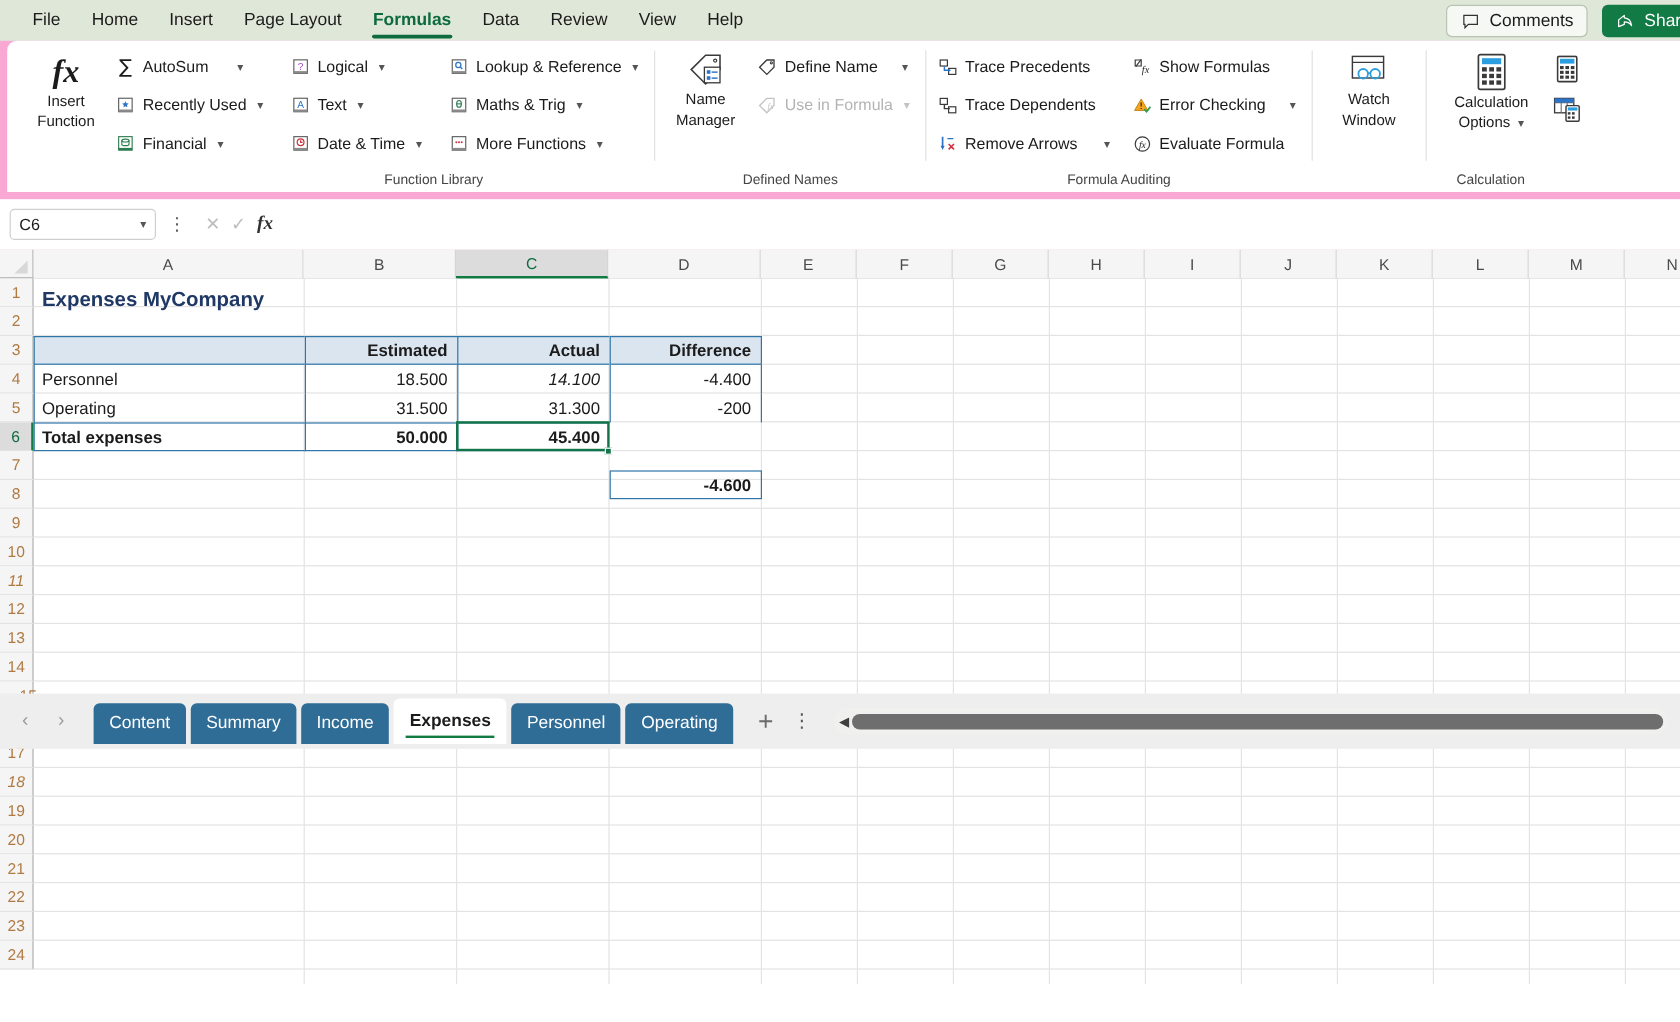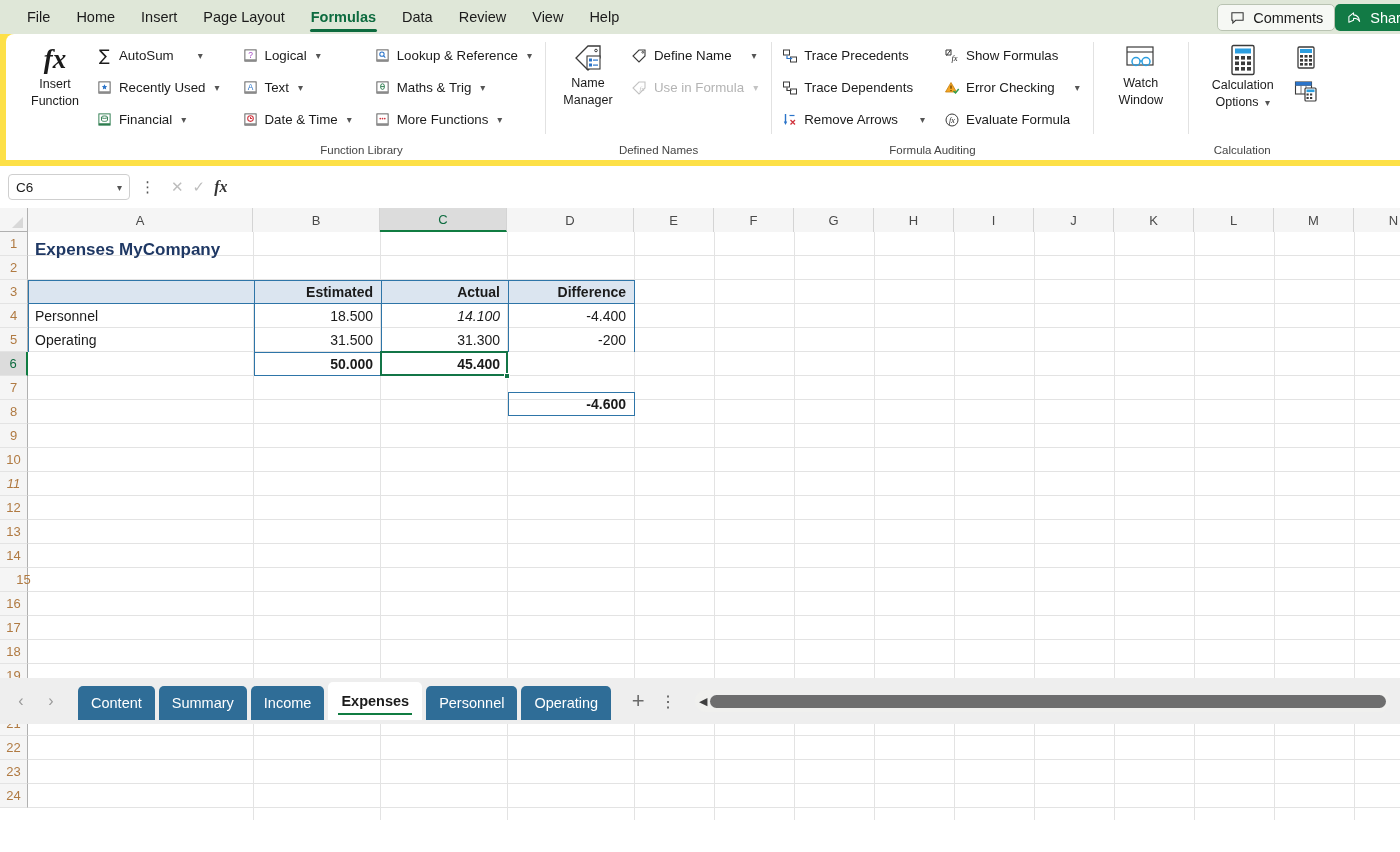--- a/index.html
+++ b/index.html
@@ -3,38 +3,38 @@
 <meta charset="utf-8">
 <style>
   * { box-sizing: border-box; }
   html, body {
     margin: 0; padding: 0;
     width: 1400px; height: 852px;
     overflow: hidden;
     font-family: "Liberation Sans", sans-serif;
     background: #ffffff;
   }
-  #app { position: relative; width: 1400px; height: 724px; background: #fde047; }
+  #app { position: relative; width: 1400px; height: 624px; background: #f9a8d4; }
 
   
   .tabstrip {
     position: absolute; top: 0; left: 0; width: 1400px; height: 34px;
     display: flex; align-items: center; padding-left: 14px; gap: 0;
     background: #dfe7d8;
   }
   .rtab {
     font-size: 14.5px; color: #1b1b1b; padding: 4px 13px 5px 13px;
     position: relative; white-space: nowrap; cursor: default;
   }
   .rtab.active { font-weight: bold; color: #0d6b3f; }
   .rtab.active::after {
     content: ""; position: absolute; left: 12px; right: 12px; bottom: -2px;
     height: 2.5px; background: #0d6b3f; border-radius: 2px;
   }
-  .topright { position: absolute; right: 0; top: 4px; display: flex; align-items: center; gap: 0; padding-right: 0; padding-left: 36px; }
+  .topright { position: absolute; right: 0; top: 4px; display: flex; align-items: center; gap: 12px; padding-right: 0; padding-left: 36px; }
   .btn-comments {
     display: flex; align-items: center; gap: 7px;
     background: #f6f8f4; border: 1px solid #b9c3b2; border-radius: 5px;
     padding: 4px 11px; font-size: 14.5px; color: #1b1b1b; height: 27px;
   }
   .btn-share {
     display: flex; align-items: center; gap: 7px;
     background: #127a45; color: #fff; border-radius: 5px;
     padding: 4px 11px; font-size: 14.5px; height: 27px; margin-right: -20px;
   }
@@ -573,21 +573,21 @@
       <div class="rh" style="top:168px;">8</div>
       <div class="rh" style="top:192px;">9</div>
       <div class="rh" style="top:216px;">10</div>
       <div class="rh" style="top:240px;font-style:italic;">11</div>
       <div class="rh" style="top:264px;">12</div>
       <div class="rh" style="top:288px;">13</div>
       <div class="rh" style="top:312px;">14</div>
       <div class="rh" style="top:336px;padding-left:20px;">15</div>
       <div class="rh" style="top:360px;">16</div>
       <div class="rh" style="top:384px;">17</div>
-      <div class="rh" style="top:408px;">18</div>
+      <div class="rh" style="top:408px;font-style:italic;">18</div>
       <div class="rh" style="top:432px;">19</div>
       <div class="rh" style="top:456px;">20</div>
       <div class="rh" style="top:480px;">21</div>
       <div class="rh" style="top:504px;">22</div>
       <div class="rh" style="top:528px;">23</div>
       <div class="rh" style="top:552px;">24</div>
     </div>
 
     <div class="cells">
 
@@ -640,20 +640,21 @@
       <div class="cell tb-left l" style="left:0px;top:72px;width:226px;">Personnel</div>
       <div class="cell tb-left r" style="left:226px;top:72px;width:127px;">18.500</div>
       <div class="cell tb-left r" style="left:353px;top:72px;width:127px;font-style:italic;">14.100</div>
       <div class="cell tb-left tb-right r" style="left:480px;top:72px;width:127px;">-4.400</div>
 
       <div class="cell tb-left l" style="left:0px;top:96px;width:226px;">Operating</div>
       <div class="cell tb-left r" style="left:226px;top:96px;width:127px;">31.500</div>
       <div class="cell tb-left r" style="left:353px;top:96px;width:127px;">31.300</div>
       <div class="cell tb-left tb-right r" style="left:480px;top:96px;width:127px;">-200</div>
 
+      <div class="cell tb-left tb-top tb-bot bold l" style="left:0px;top:120px;width:226px;">Total expenses</div>
       <div class="cell tb-left tb-top tb-bot bold r" style="left:226px;top:120px;width:127px;">50.000</div>
       <div class="cell tb-left tb-top tb-bot bold r" style="left:353px;top:120px;width:127px;">45.400</div>
       <div class="cell tb-left tb-right tb-top tb-bot bold r" style="left:480px;top:120px;width:127px;margin-top:40px;">-4.600</div>
 
       <div class="selbox" style="left:352px;top:119px;width:128px;height:25px;"></div>
       <div class="selhandle" style="left:476px;top:141px;"></div>
     </div>
   </div>
 
   <div class="sheetbar">

